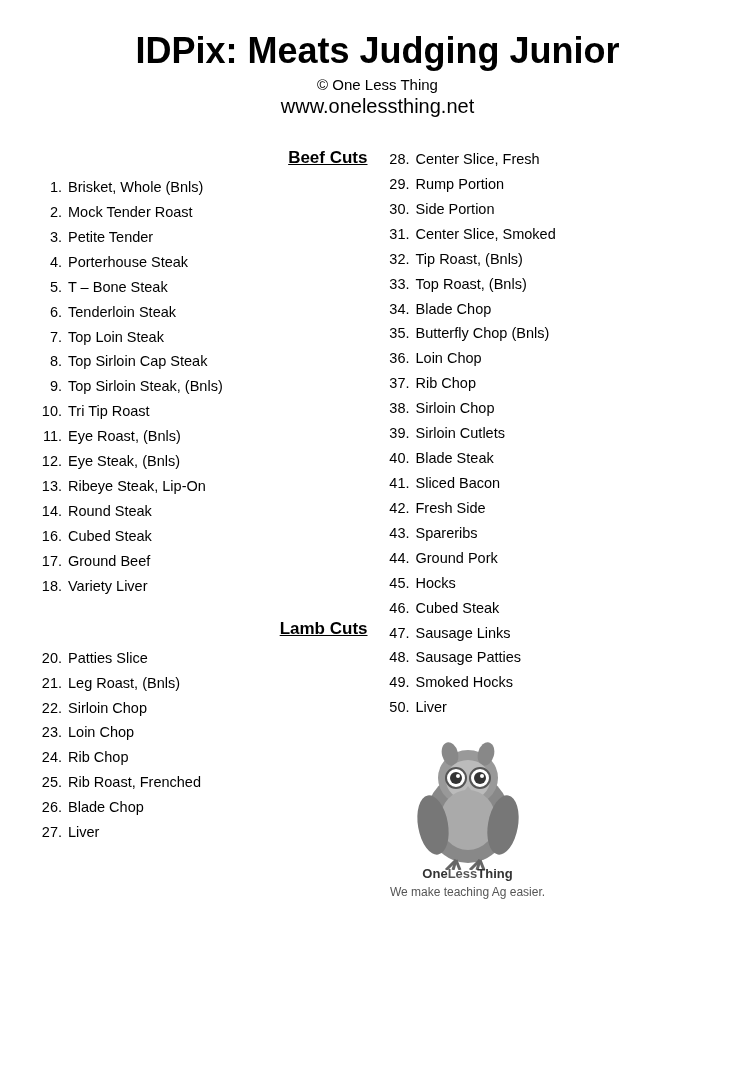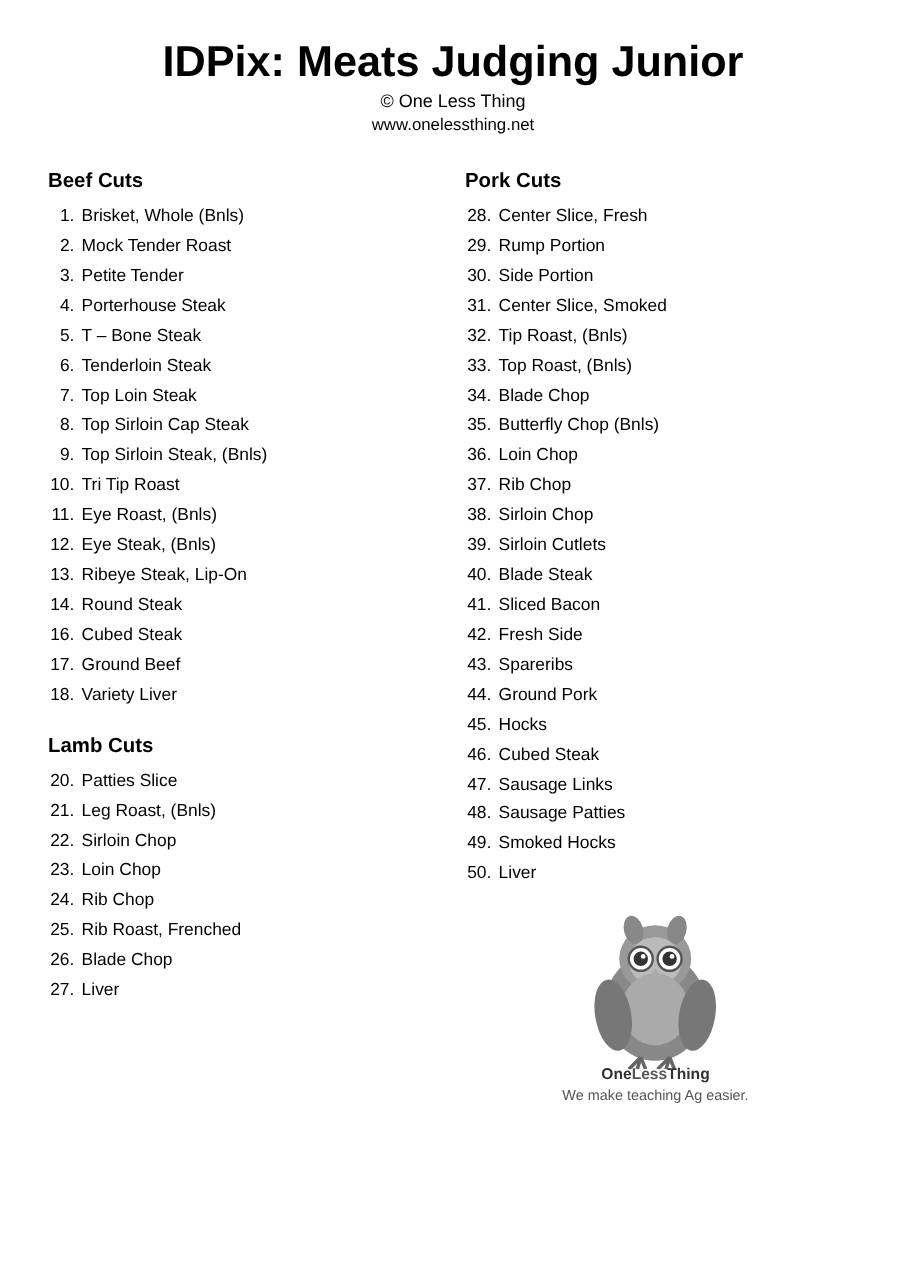--- a/index.html
+++ b/index.html
@@ -19,38 +19,40 @@
       font-size: 36px;
       font-weight: 900;
       letter-spacing: 0px;
       margin-bottom: 4px;
     }
     .header .copyright {
       font-size: 15px;
       margin-bottom: 2px;
     }
     .header .website {
-      font-size: 14px;
+      font-size: 20px;
     }
     .columns {
       display: flex;
       gap: 0px;
       align-items: flex-start;
     }
     .column {
       flex: 1;
       padding-right: 20px;
     }
     .column:last-child {
       padding-right: 0;
     }
     .section-title {
       font-size: 17px;
       font-weight: 900;
       margin-bottom: 8px;
+      text-decoration: underline;
+      text-align: right;
     }
     .list-item {
       display: flex;
       font-size: 14.5px;
       line-height: 1.65;
       margin-bottom: 1px;
     }
     .list-num {
       min-width: 28px;
       text-align: right;
@@ -59,21 +61,21 @@
     }
     .list-text {
       flex: 1;
     }
     .section-gap {
       margin-top: 20px;
     }
     .logo-area {
       margin-top: 20px;
       display: flex;
-      justify-content: center;
+      justify-content: flex-start;
       padding-right: 10px;
     }
     
     .owl-container {
       width: 160px;
       height: 130px;
       position: relative;
     }
   </style>
 </head>
@@ -193,21 +195,20 @@
         </div>
         <div class="list-item">
           <span class="list-num">27.</span>
           <span class="list-text">Liver</span>
         </div>
       </div>
   </div>
 
   <div class="column">
 
-    <div class="section-title">Pork Cuts</div>
     <div id="pork-list">
         <div class="list-item">
           <span class="list-num">28.</span>
           <span class="list-text">Center Slice, Fresh</span>
         </div>
         <div class="list-item">
           <span class="list-num">29.</span>
           <span class="list-text">Rump Portion</span>
         </div>
         <div class="list-item">

